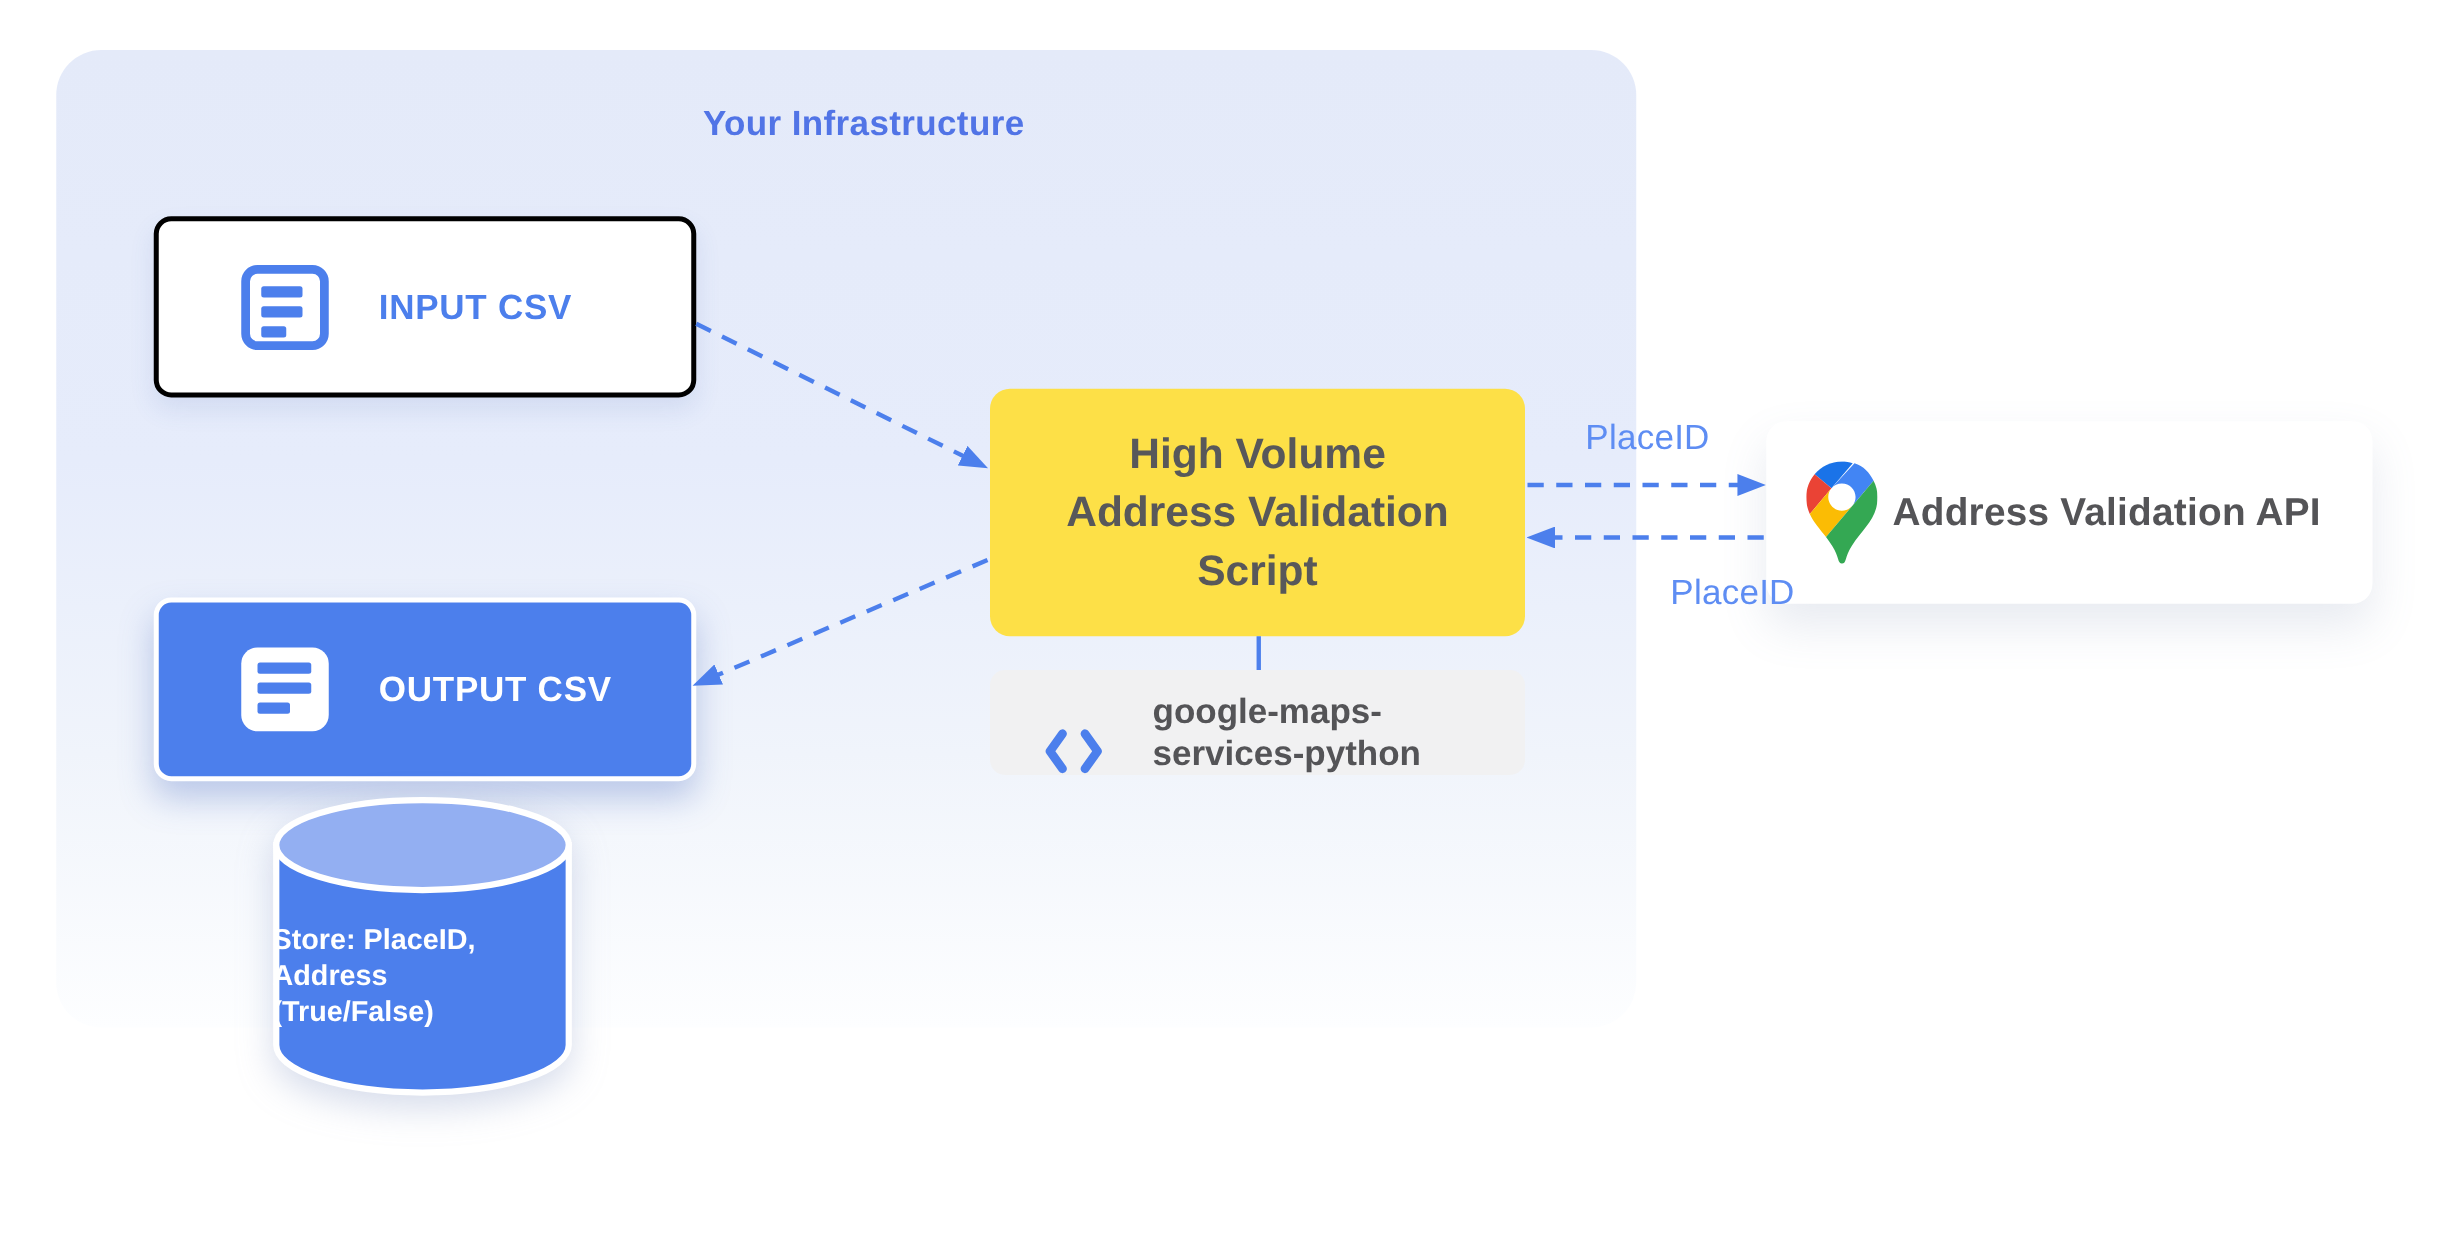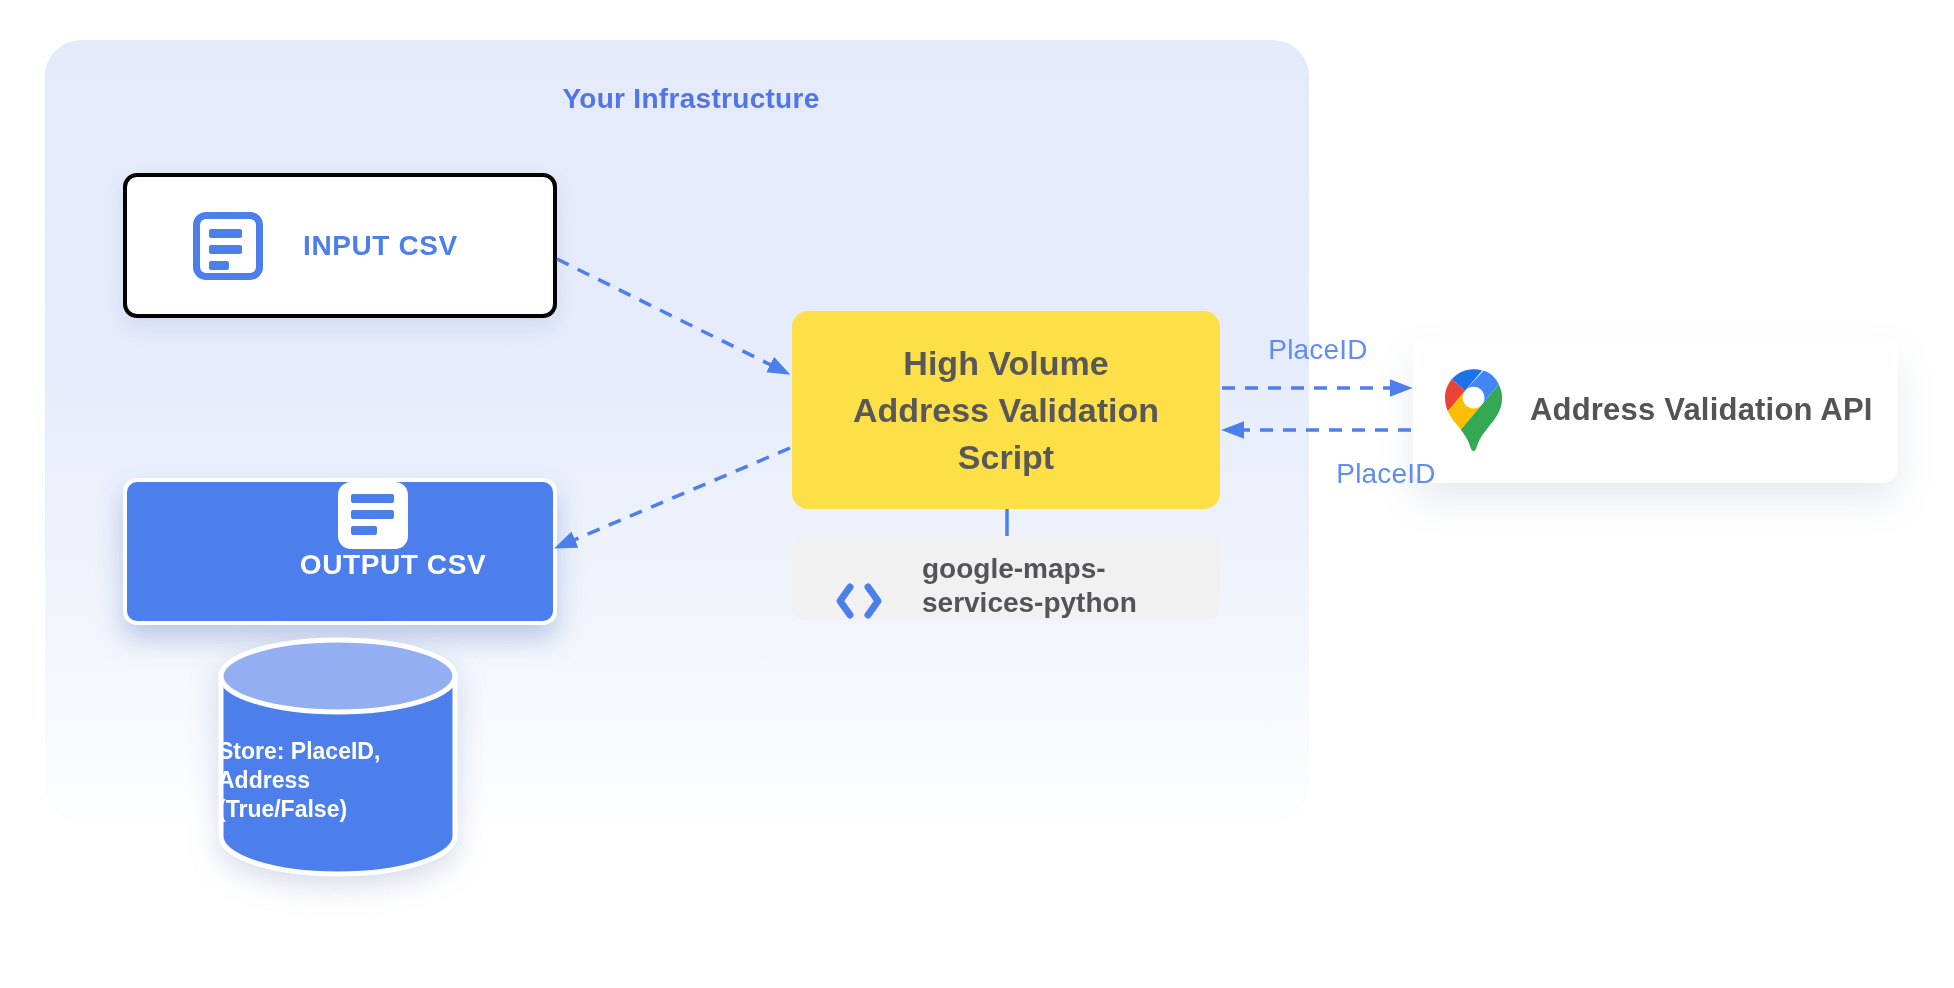--- a/index.html
+++ b/index.html
@@ -21,21 +21,20 @@
     position:absolute;left:123px;width:434px;box-sizing:border-box;border-radius:14px;
     display:flex;align-items:center;padding-left:66px;
   }
   .input-box{
     top:173px;height:145px;background:#ffffff;border:4px solid #000000;
     box-shadow:0 10px 20px rgba(76,110,185,.12);
   }
   .output-box{
     top:478px;height:147px;background:#4C7FEC;border:4px solid #ffffff;
     box-shadow:0 14px 26px rgba(86,118,197,.35);
-    flex-direction:column;
   }
   .doc-icon{box-sizing:border-box;width:70px;height:68px;border-radius:13px;padding:10px 0 0 12px;flex-shrink:0;}
   .doc-outline{border:7px solid #4C7FEC;background:#ffffff;padding:10px 0 0 9px;}
   .doc-filled{background:#ffffff;height:67px;padding:12px 0 0 13px;}
   .doc-bar{height:9px;border-radius:2px;margin-bottom:7px;background:#4C7FEC;}
   .doc-bar.w1{width:36px;} .doc-outline .doc-bar.w1{width:33px;}
   .doc-bar.w2{width:22px;} .doc-outline .doc-bar.w2{width:20px;}
   .doc-filled .doc-bar{width:43px;} .doc-filled .doc-bar.w2{width:26px;}
   .csv-label{font-size:28px;font-weight:bold;letter-spacing:.6px;margin-left:40px;}
   .input-box .csv-label{color:#4C7FEC;}
@@ -58,21 +57,21 @@
   }
   .lib-label{
     font-size:28px;font-weight:bold;color:#545457;line-height:34px;white-space:pre-line;margin-left:39px;
   }
   
   .api-box{
     position:absolute;left:1413px;top:337px;width:485px;height:146px;border-radius:16px;
     background:#ffffff;box-shadow:0 18px 36px rgba(110,130,170,.16);
     display:flex;align-items:center;box-sizing:border-box;padding-left:32px;
   }
-  .api-label{font-size:31px;font-weight:bold;color:#545457;margin-left:28px;letter-spacing:.2px;}
+  .api-label{font-size:31px;font-weight:bold;color:#545457;margin-left:12px;letter-spacing:.2px;}
   
   .edge-label{
     position:absolute;width:164px;text-align:center;font-size:28px;color:#5E8DF3;letter-spacing:.2px;
   }
   .label-location{left:1236px;top:334px;}
   .label-placeid{left:1304px;top:458px;}
   .arrow-layer{position:absolute;left:0;top:0;pointer-events:none;}
 </style>
 </head>
 <body>

